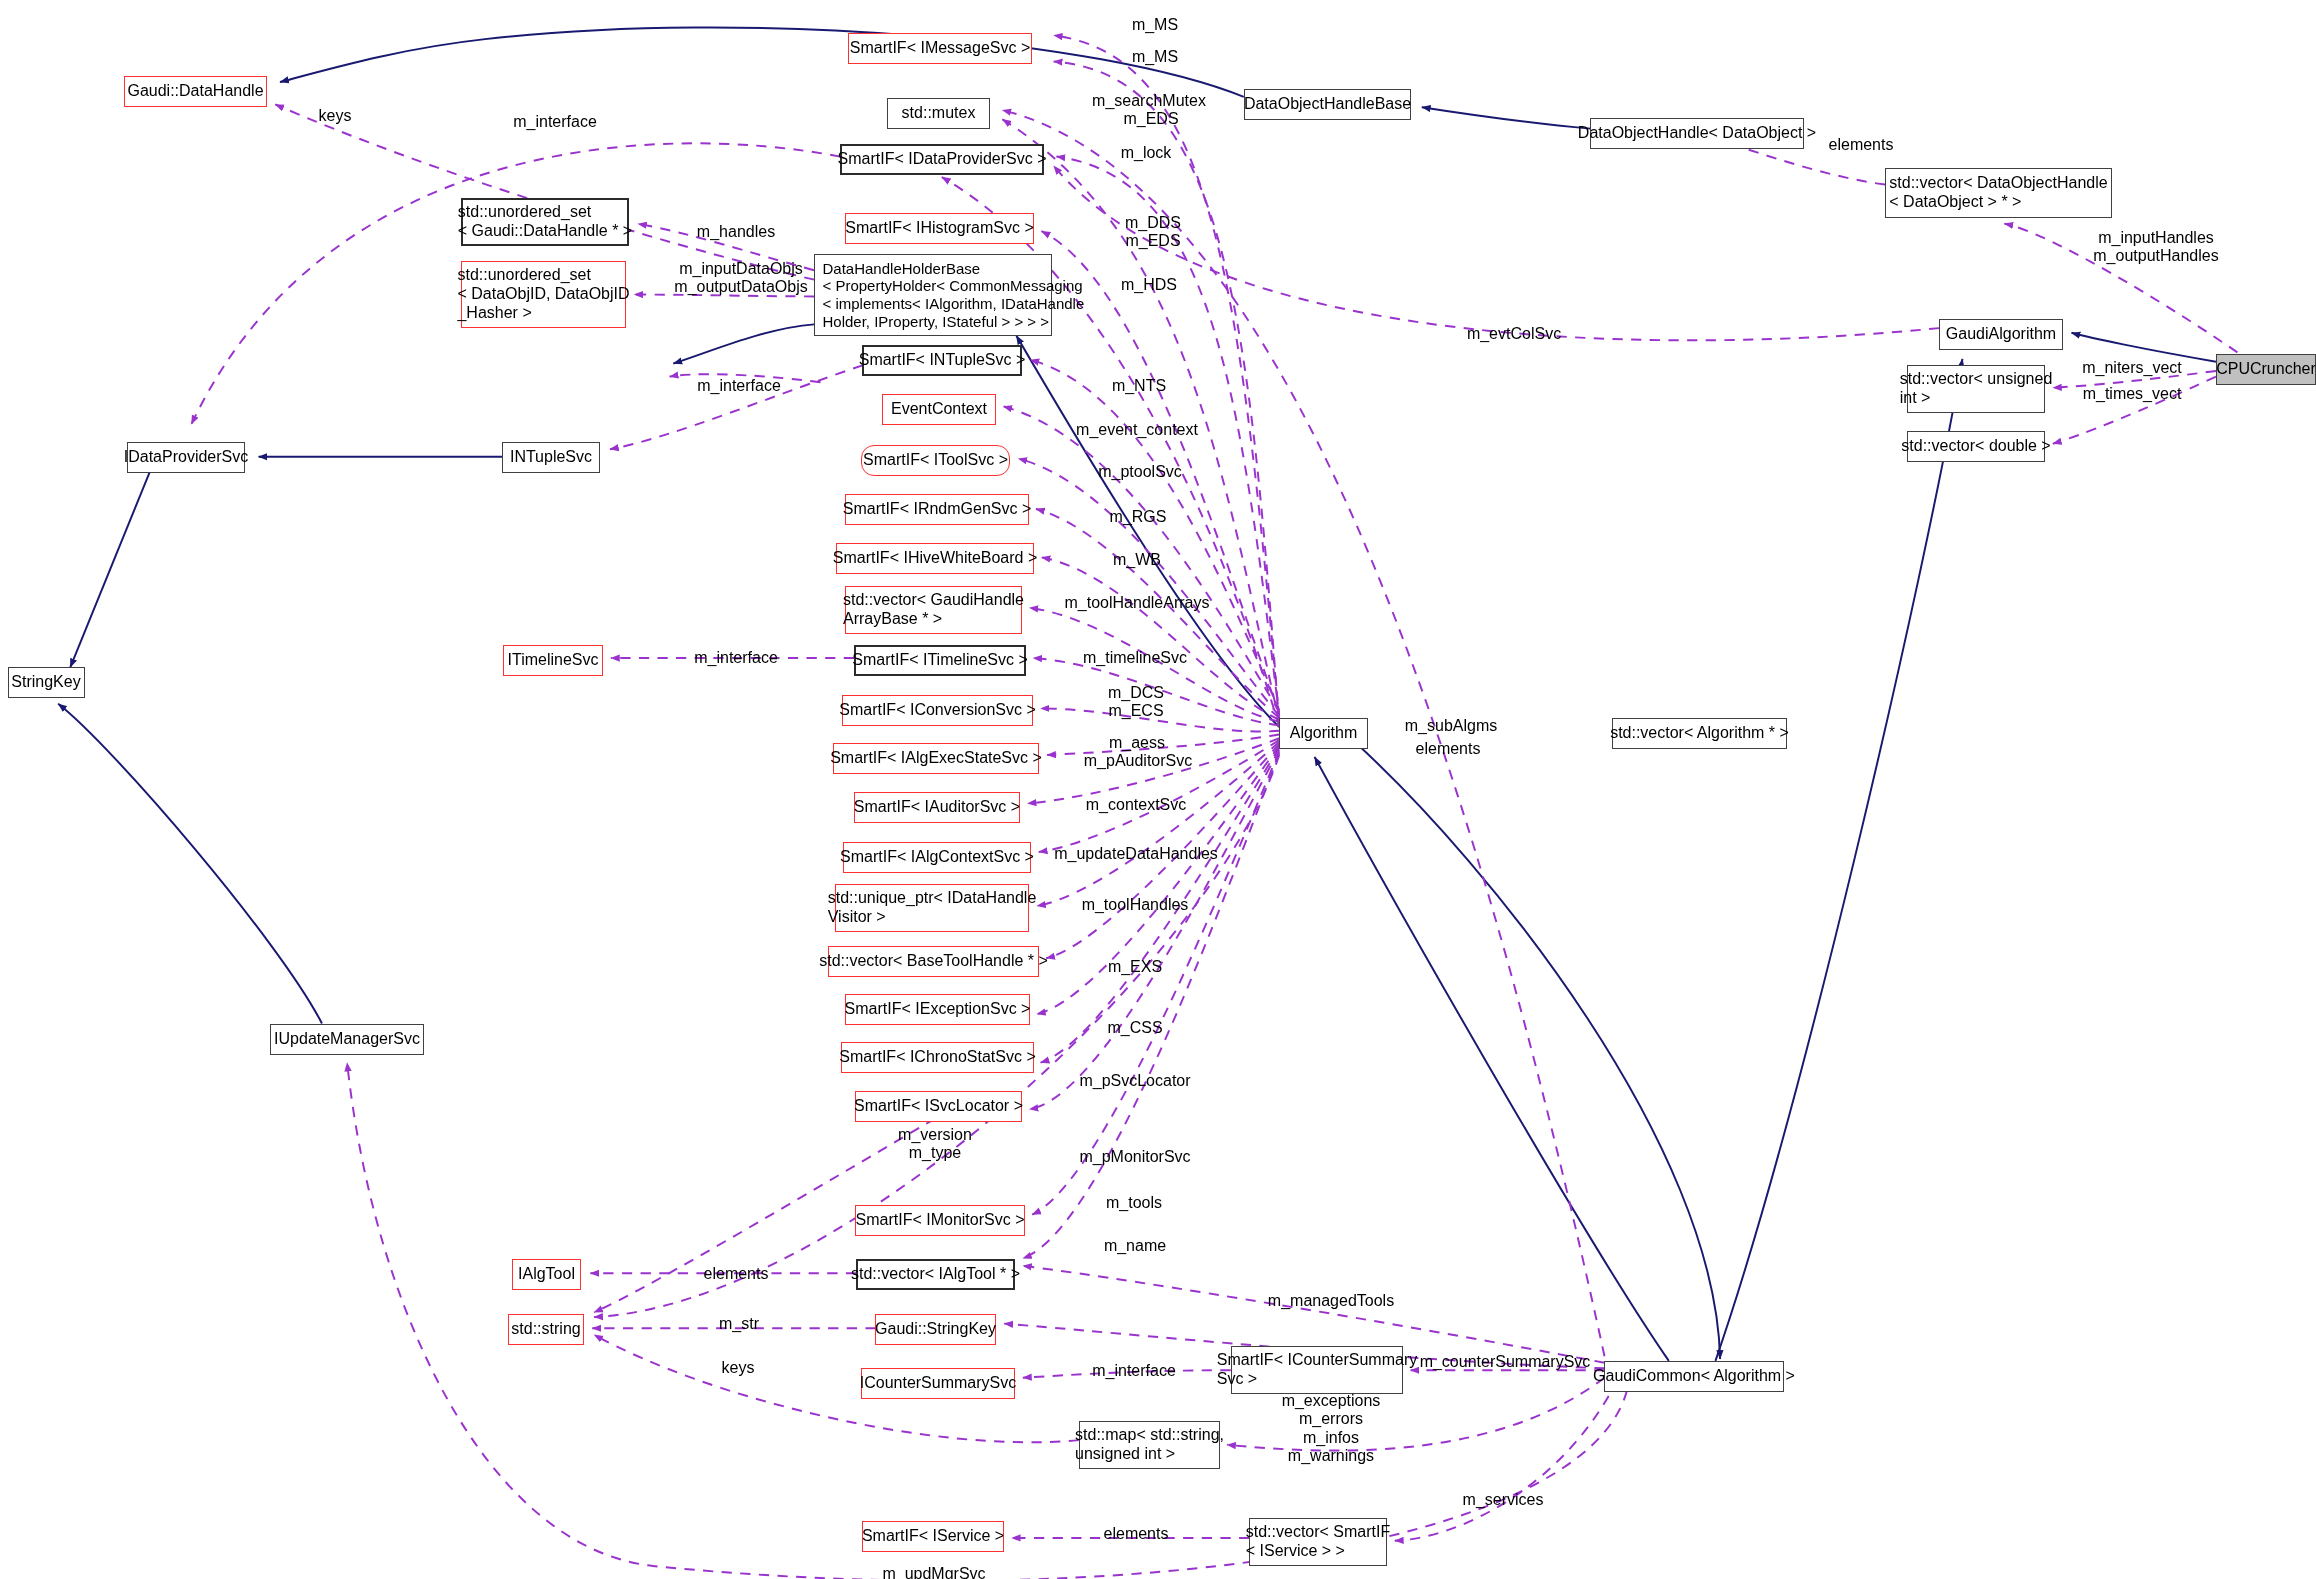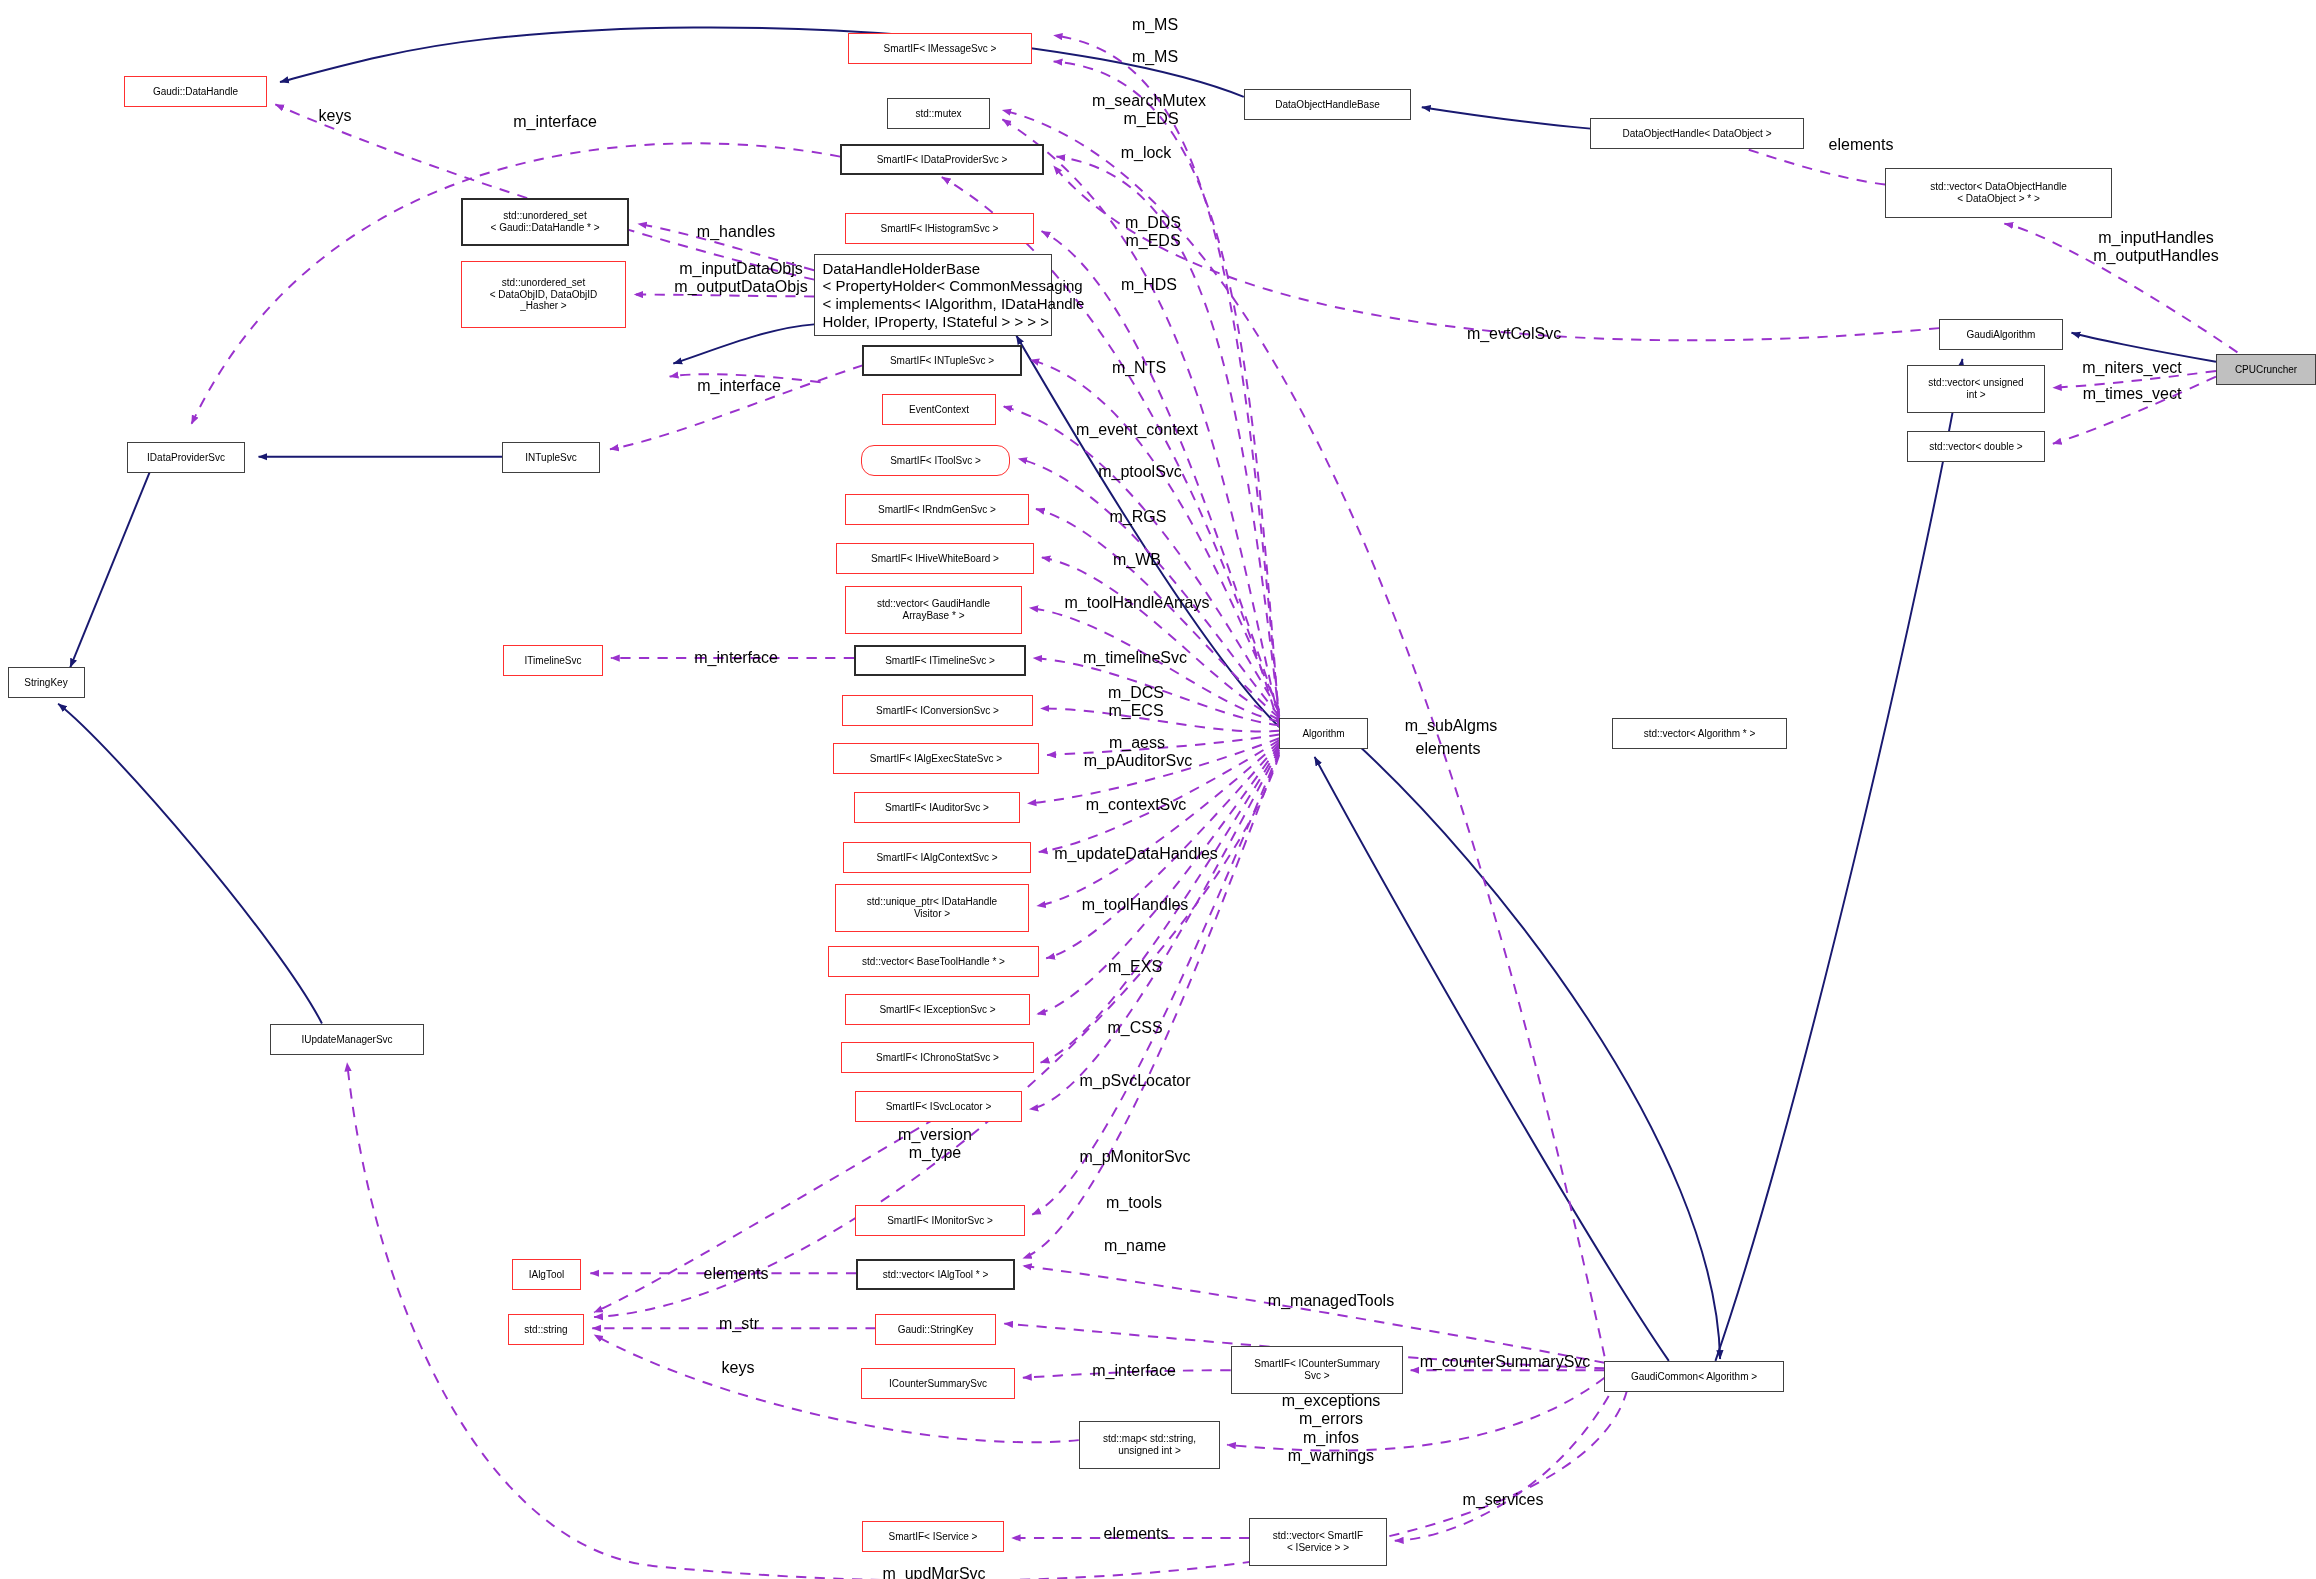--- a/index.html
+++ b/index.html
@@ -22,25 +22,25 @@
     width: 2317px;
     height: 1579px;
     pointer-events: none;
   }
   .node {
     position: absolute;
     box-sizing: border-box;
     display: flex;
     align-items: center;
     justify-content: center;
-    text-align: center;
+    text-align: left;
     background: #ffffff;
     border: 1.5px solid #404040;
     color: #000000;
-    font-size: 10px;
+    font-size: 16px;
     line-height: 1.18;
     white-space: pre;
     padding: 1.9px 4.7px;
     z-index: 5;
   }
   .node.red {
     border-color: #ff3030;
     border-width: 1.9px;
   }
   .node.thick {
@@ -281,21 +281,21 @@
   <div class="edge-label" style="left:736px;  top:232px;">m_handles</div>
   <div class="edge-label" style="left:1153px; top:232px;">m_DDS
 m_EDS</div>
   <div class="edge-label" style="left:741px;  top:278px;">m_inputDataObjs
 m_outputDataObjs</div>
   <div class="edge-label" style="left:1149px; top:285px;">m_HDS</div>
   <div class="edge-label" style="left:1514px; top:334px;">m_evtColSvc</div>
   <div class="edge-label" style="left:2132px; top:368px;">m_niters_vect</div>
   <div class="edge-label" style="left:2132px; top:394px;">m_times_vect</div>
   <div class="edge-label" style="left:739px;  top:386px;">m_interface</div>
-  <div class="edge-label" style="left:1139px; top:368px;">m_NTS</div>
+  <div class="edge-label" style="left:1139px; top:386px;">m_NTS</div>
   <div class="edge-label" style="left:1137px; top:430px;">m_event_context</div>
   <div class="edge-label" style="left:1140px; top:472px;">m_ptoolSvc</div>
   <div class="edge-label" style="left:1138px; top:517px;">m_RGS</div>
   <div class="edge-label" style="left:1137px; top:560px;">m_WB</div>
   <div class="edge-label" style="left:1137px; top:603px;">m_toolHandleArrays</div>
   <div class="edge-label" style="left:1135px; top:658px;">m_timelineSvc</div>
   <div class="edge-label" style="left:736px;  top:658px;">m_interface</div>
   <div class="edge-label" style="left:1136px; top:702px;">m_DCS
 m_ECS</div>
   <div class="edge-label" style="left:1137px; top:743px;">m_aess</div>

